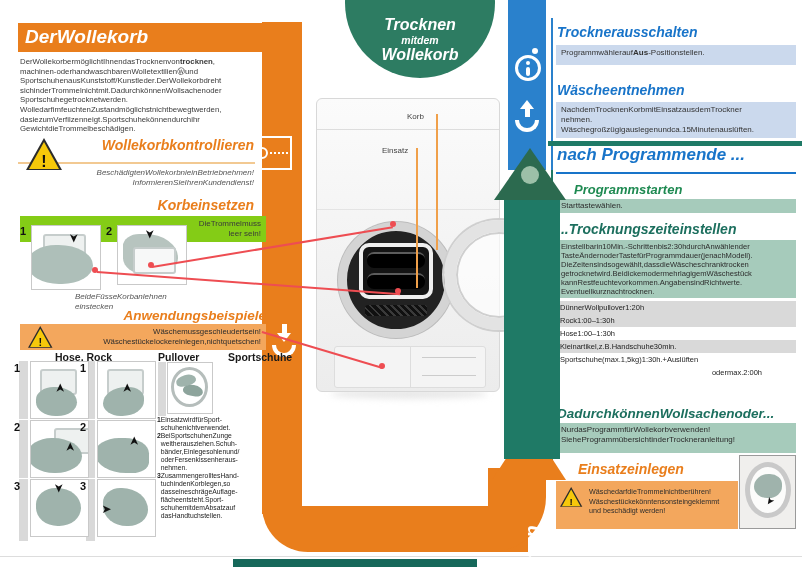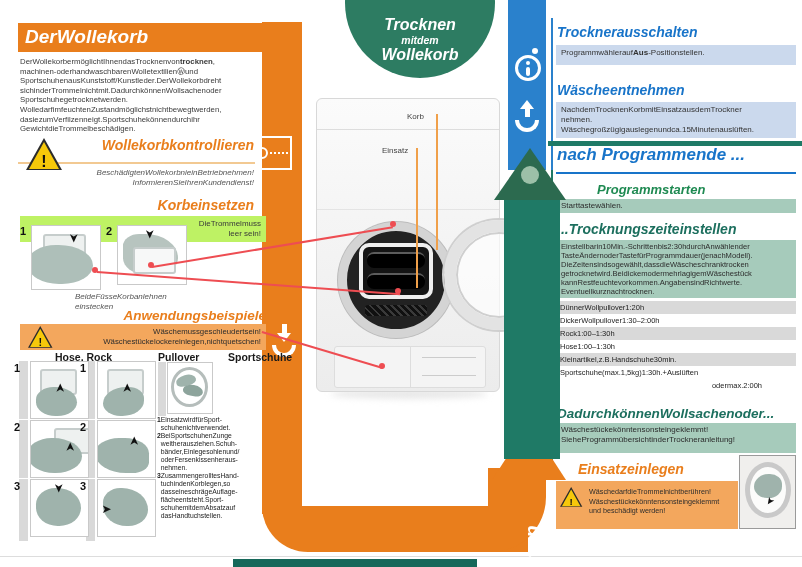--- a/index.html
+++ b/index.html
@@ -9,21 +9,21 @@
   .it{font-style:italic;}
   .b{font-weight:bold;}
   .pre{white-space:pre-line;}
   .tr{text-align:right;}
   .h-orange{color:#E97E1C;font-style:italic;font-weight:bold;}
   .h-blue{color:#1874C9;font-style:italic;font-weight:bold;}
   .h-green{color:#1F8A52;font-style:italic;font-weight:bold;}
   .h-dgreen{color:#1C6F5E;font-style:italic;font-weight:bold;}
   .band-blue{background:#CBD9ED;color:#333;font-size:8px;line-height:10px;padding:3px 5px;box-sizing:border-box;}
   .band-green{background:#A6CBBB;color:#2c2c2c;font-size:8px;line-height:10px;padding:2px 5px;box-sizing:border-box;}
-  .band-lorange{background:#bef264;}
+  .band-lorange{background:#84cc16;}
   .band-worange{background:#F3A75D;}
   .row{height:13px;line-height:13px;font-size:7.5px;color:#222;padding-left:4px;}
   .row.sh{background:#D9D9D9;}
   .tile{background:#fff;border:1px solid #c9c9c9;overflow:hidden;}
   .tab{background:#D9D9D9;}
   .num{font-weight:bold;font-size:11px;color:#111;line-height:11px;}
   .line-red{background:#EE4D52;height:1.5px;transform-origin:0 50%;z-index:6;}
   .dot-red{width:6px;height:6px;border-radius:50%;background:#EE4D52;z-index:6;}
   .oline{width:2px;background:#F0A04A;z-index:6;}
   .lab{font-size:8px;color:#444;z-index:6;}
@@ -289,43 +289,42 @@
   </div>
 
   <div class="abs h-blue" style="left:557px;top:82px;font-size:14px;z-index:3;">Wäscheentnehmen</div>
   <div class="abs band-blue pre" style="left:556px;top:102px;width:240px;height:36px;z-index:3;">NachdemTrocknenKorbmitEinsatzausdemTrockner
 nehmen.
 Wäschegroßzügigauslegenundca.15Minutenauslüften.</div>
 
   <div class="abs h-blue" style="left:557px;top:145px;font-size:17px;z-index:3;">nach Programmende ...</div>
   <div class="abs" style="left:556px;top:172px;width:240px;height:2px;background:#1874C9;z-index:3;"></div>
 
-  <div class="abs h-green" style="left:574px;top:182px;font-size:13px;z-index:3;margin-left:23px;">Programmstarten</div>
+  <div class="abs h-green" style="left:574px;top:182px;font-size:13px;z-index:3;">Programmstarten</div>
   <div class="abs band-green" style="left:556px;top:199px;width:240px;height:14px;z-index:3;">Starttastewählen.</div>
 
   <div class="abs h-dgreen" style="left:557px;top:221px;font-size:14px;z-index:3;">...Trocknungszeiteinstellen</div>
   <div class="abs band-green pre" style="left:556px;top:240px;width:240px;height:58px;font-size:7.6px;line-height:9px;z-index:3;">Einstellbarin10Min.-Schrittenbis2:30hdurchAnwählender
 TasteÄndernoderTastefürProgrammdauer(jenachModell).
 DieZeitensindsogewählt,dassdieWäscheschranktrocken
 getrocknetwird.BeidickemodermehrlagigemWäschestück
 kannRestfeuchtevorkommen.AngabensindRichtwerte.
 Eventuellkurznachtrocknen.</div>
 
   <div class="abs" style="left:556px;top:301px;width:240px;z-index:3;">
     <div class="row sh">DünnerWollpullover1:20h</div>
-    <div class="row">DickerWollpullover1:30–2:00h</div>
     <div class="row sh">Rock1:00–1:30h</div>
     <div class="row">Hose1:00–1:30h</div>
     <div class="row sh">Kleinartikel,z.B.Handschuhe30min.</div>
     <div class="row">Sportschuhe(max.1,5kg)1:30h.+Auslüften</div>
     <div class="row tr" style="padding-right:34px;">odermax.2:00h</div>
   </div>
 
   <div class="abs h-dgreen" style="left:557px;top:406px;font-size:13.5px;z-index:3;">DadurchkönnenWollsachenoder...</div>
-  <div class="abs band-green pre" style="left:556px;top:423px;width:240px;height:30px;z-index:3;">Wäschestückekönntensonsteingeklemmt!
+  <div class="abs band-green pre" style="left:556px;top:423px;width:240px;height:30px;z-index:3;">NurdasProgrammfürWollekorbverwenden!
 SieheProgrammübersichtinderTrockneranleitung!</div>
 
   <div class="abs h-orange" style="left:578px;top:461px;font-size:14px;z-index:3;">Einsatzeinlegen</div>
   <div class="abs band-worange" style="left:556px;top:481px;width:182px;height:48px;z-index:3;">
     <div class="warn abs" style="left:4px;top:6px;transform:scale(.62);">
       <div class="wo"></div>
         <div class="wi"></div>
         <span class="wm">!</span>
     </div>
     <div class="abs pre" style="left:33px;top:6px;width:147px;font-size:7.2px;line-height:9.5px;color:#2c2c2c;">WäschedarfdieTrommelnichtberühren!

